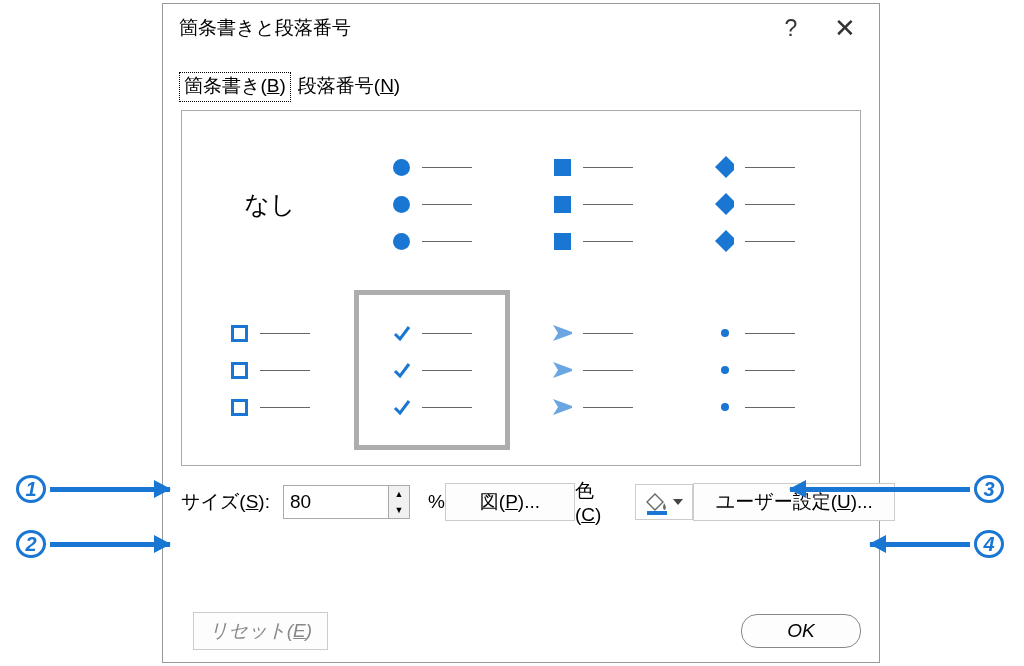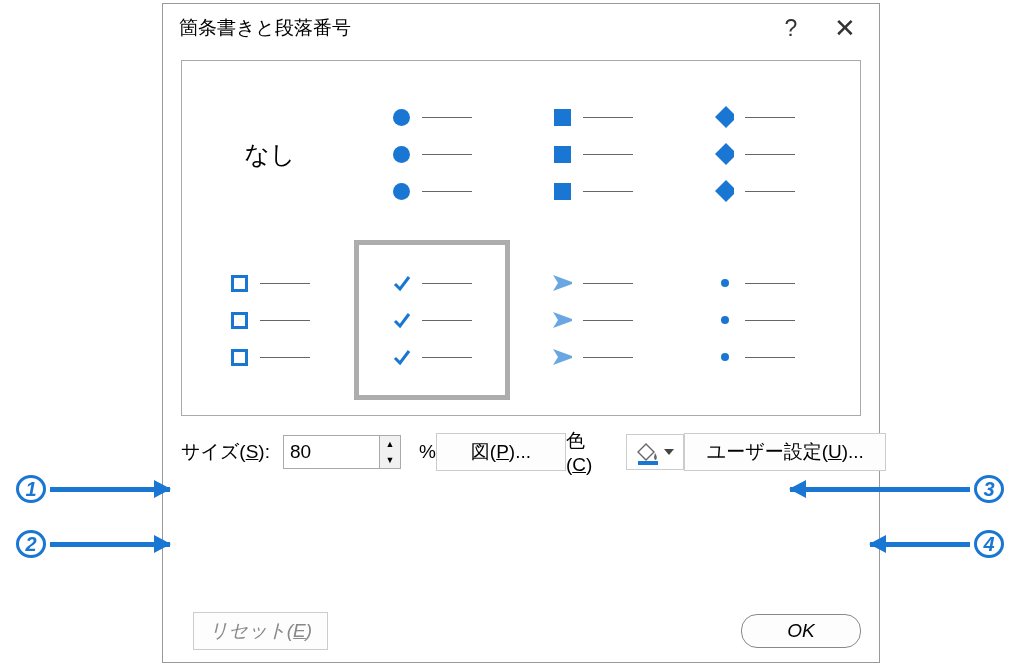--- a/index.html
+++ b/index.html
@@ -42,21 +42,21 @@
     .none-txt { font-size: 25px; }
     .bullet-row { display: flex; align-items: center; gap: 11px; }
     .bullet-line { width: 50px; border-top: 1.6px solid #666; }
     .bullet-icon { width: 19px; height: 19px; display: flex; align-items: center; justify-content: center; color: #1976D2; }
     .controls {
       padding: 12px 18px 0 18px; display: grid; grid-template-columns: 1fr 1fr 1fr 1fr; row-gap: 14px;
     }
     .ctrl-row { display: flex; align-items: center; gap: 8px; }
     .ctrl-label { min-width: 94px; font-size: 19px; }
     .spinner {
-      display: flex; border: 1px solid #aaa; background: #fff; height: 34px; width: 118px;
+      display: flex; border: 1px solid #aaa; background: #fff; height: 34px; width: 127px;
     }
     .spinner-val { flex: 1; padding: 2px 6px; font-size: 19px; border: none; outline: none; width: 70px; }
     .spinner-btns { display: flex; flex-direction: column; border-left: 1px solid #aaa; }
     .spinner-btn { flex: 1; width: 20px; display: flex; align-items: center; justify-content: center; font-size: 9px; cursor: pointer; background: #f1f1f1; }
     .pct { margin-left: 10px; font-size: 19px; }
     .btn {
       border: 1px solid #ccc; background: #fdfdfd; padding: 5px 15px; font-size: 19px; cursor: pointer;
       display: inline-flex; align-items: center; justify-content: center; min-height: 34px;
     }
     .btn.reset { color: #888; }
@@ -99,20 +99,28 @@
 </head>
 <body>
 
 <div class="dialog">
   <div class="titlebar">
     <div class="title">箇条書きと段落番号</div>
     <div class="titlebar-btn help">?</div>
     <div class="titlebar-btn close">✕</div>
   </div>
 
+  <div class="tabs">
+    <div class="tab active">
+      <span>箇条書き(</span><span class="underline-key">B</span><span>)</span>
+    </div>
+    <div class="tab">
+      <span>段落番号(</span><span class="underline-key">N</span><span>)</span>
+    </div>
+  </div>
 
   <div class="preview-grid">
     <div class="cell none">
       <div class="none-txt">なし</div>
     </div>
     <div class="cell">
       <div class="bullet-row">
           <div class="bullet-icon">
             <svg width="19" height="19">
               <circle cx="9.5" cy="9.5" r="8.5" fill="#1976D2"></circle>

